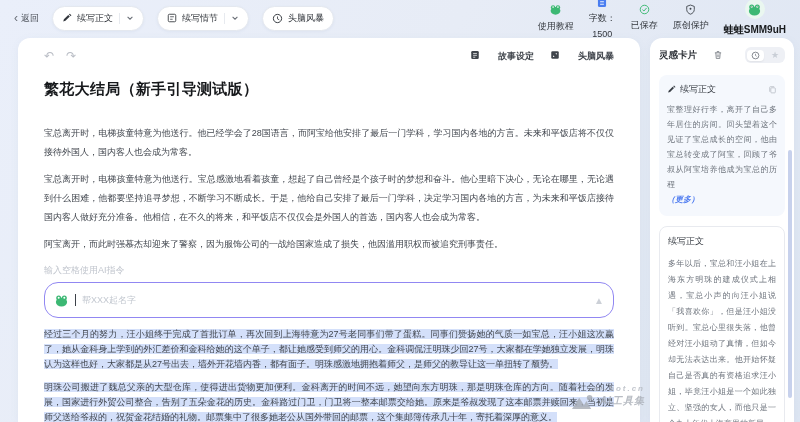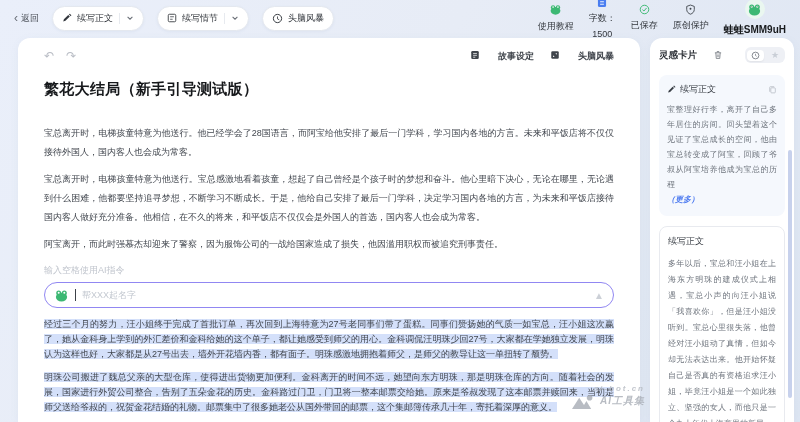--- a/index.html
+++ b/index.html
@@ -27,21 +27,21 @@
   .editor { position:absolute; left:18px; top:38px; width:622px; bottom:0; background:#fff; border-radius:12px 12px 0 0; padding:9px 26px 0; overflow:hidden; box-shadow:0 2px 8px rgba(120,140,170,.08); }
   .edit-toolbar { display:flex; align-items:center; gap:12px; color:#b9bdc5; font-size:12px; height:18px; }
   .histbtn { cursor:pointer; line-height:12px; }
   .edit-toolbar .right { margin-left:auto; display:flex; align-items:center; gap:16px; font-size:9px; color:#3f444b; }
   .tool { display:flex; align-items:flex-start; gap:18px; cursor:pointer;font-weight:bold; }
   h1.title { font-size:15px; color:#17191c; margin:15px 0 25px; letter-spacing:.3px; }
   p.pt { font-size:9px; line-height:19px; color:#42474f; margin:0 0 8px; text-align:justify; }
   p.pb { font-size:9px; line-height:15px; color:#42474f; margin:0 0 8px; text-align:justify; }
   .hl { background:#d4e0fa; }
   .ai-hint { font-size:9px; color:#c0c5cd; margin:10px 0 5px; }
-  .ai-input { height:26px; border:1.5px solid #9187f2; border-radius:14px; display:flex; align-items:center; gap:6px; padding:0 9px; margin-bottom:9px; background:#fff; }
+  .ai-input { height:36px; border:1.5px solid #9187f2; border-radius:14px; display:flex; align-items:center; gap:6px; padding:0 9px; margin-bottom:9px; background:#fff; }
   .caret { width:1px; height:12px; background:#3c4148; }
   .ai-ph { font-size:9px; color:#c3c8d0; }
   .send { margin-left:auto; color:#ccd0d7; font-size:10px; cursor:pointer; }
 
   
   .wm { position:absolute; left:520px; top:384px; width:125px; text-align:right; opacity:.8; pointer-events:none;font-style:italic; }
   .wm .l1 { font-size:8px; letter-spacing:2px; color:#b3b8c0; font-weight:bold; }
   .wm .row { display:flex; align-items:center; justify-content:flex-end; gap:4px; }
   .wm .l2 { font-size:10px; font-weight:bold; color:#a7acb5; letter-spacing:1px; }
 

